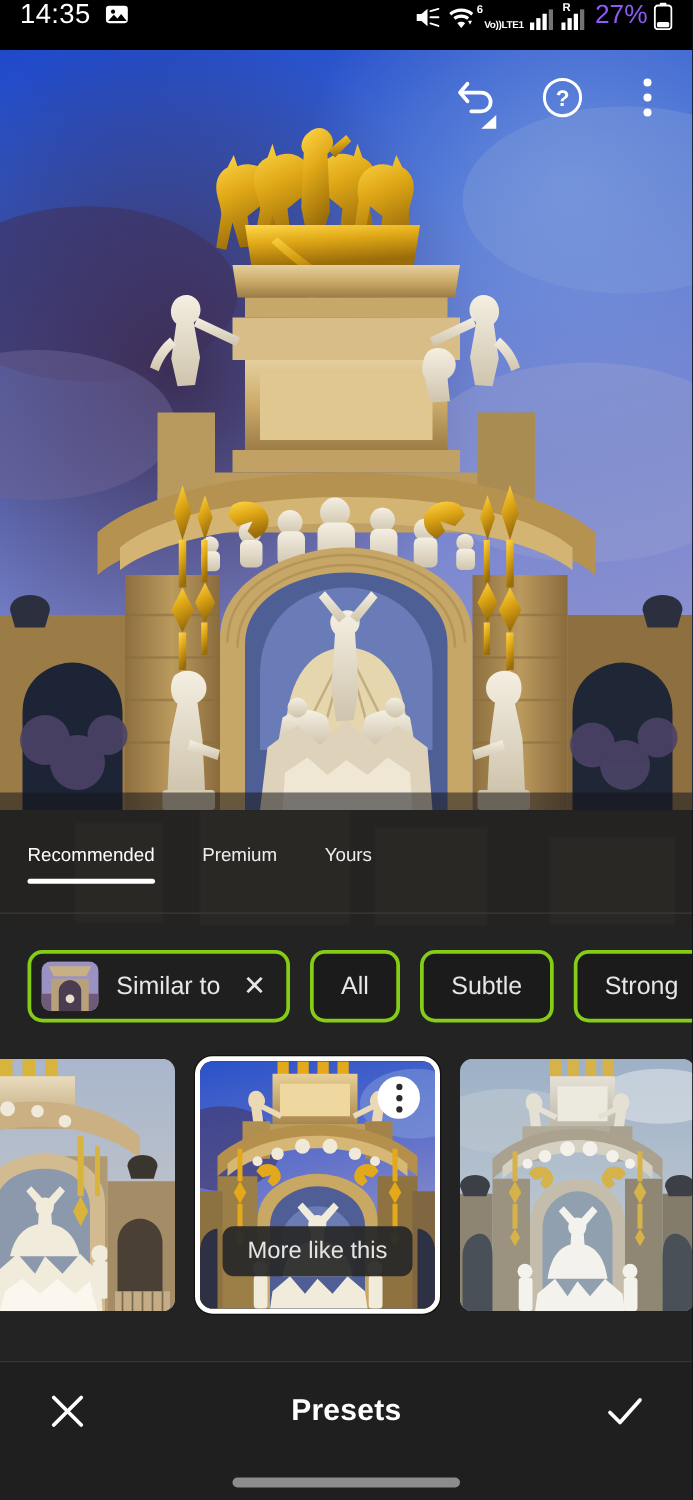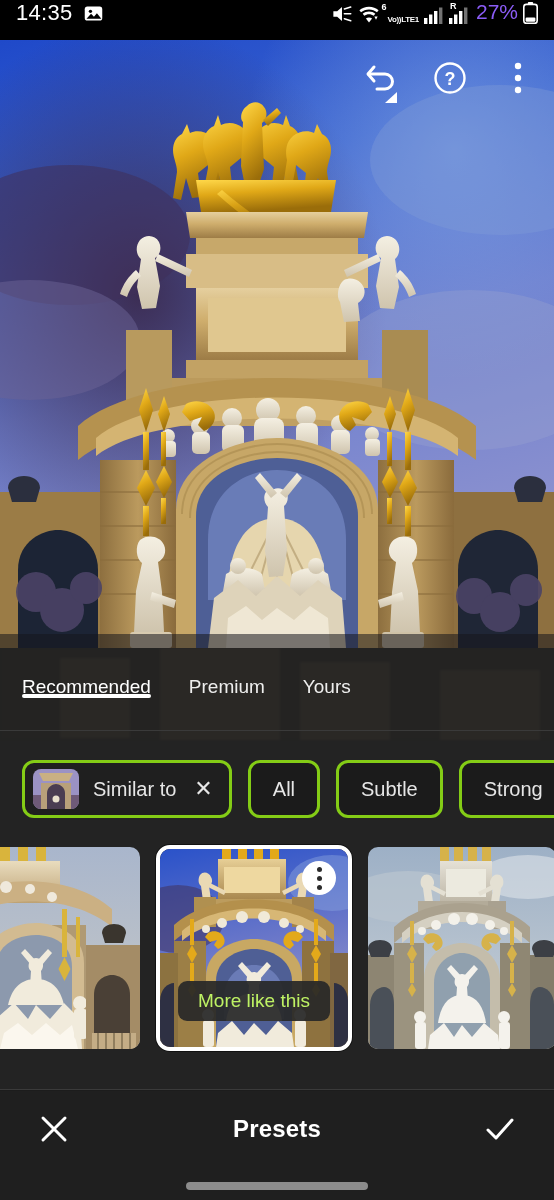--- a/index.html
+++ b/index.html
@@ -8,22 +8,22 @@
     width:554px; height:1200px;
     font-family:"Liberation Sans", sans-serif;
     overflow:hidden; position:relative;
     -webkit-font-smoothing:antialiased;
   }
   .phone { width:554px; height:1200px; position:relative; background:#1c1c1c; }
 
   
   .statusbar {
     position:absolute; top:0; left:0; width:554px; height:40px;
-    background:#000; display:flex; align-items:flex-start;
-    padding:0 16px; z-index:50;
+    background:#000; display:flex; align-items:flex-end;
+    padding:16px 16px; z-index:50;
   }
   .sb-left { display:flex; align-items:center; gap:10px; }
   .sb-time { color:#fff; font-size:22px; letter-spacing:.3px; }
   .sb-right { margin-left:auto; display:flex; align-items:flex-end; gap:5px; }
   .ic { display:block; }
   .sb-pct { color:#8b5cf6; font-size:21px; margin-left:2px; }
   .volte { display:flex; flex-direction:row; align-items:center; line-height:1; color:#fff; }
   .volte .v1 { font-size:8px; font-weight:bold; letter-spacing:-.3px;}
   .volte .v2 { font-size:8px; font-weight:bold; letter-spacing:-.3px;}
   .wifi6 { position:relative; }
@@ -52,21 +52,21 @@
     background:#232323; overflow:hidden;
   }
   .panel-photo-bleed {
     position:absolute; top:0; left:0; width:554px; height:92px;
     opacity:.14; filter:blur(1px);
   }
   .tabs {
     position:relative; display:flex; align-items:flex-start;
     padding:28px 0 0 22px; gap:38px; z-index:3;
   }
-  .tab { color:#fff; font-size:19px; cursor:pointer; position:relative; opacity:.92;}
+  .tab { color:#fff; font-size:15px; padding-bottom:14px; cursor:pointer; position:relative; opacity:.92;}
   .tab.active { opacity:1; }
   .tab.active .tab-underline {
     position:absolute; left:0; right:0; bottom:0; height:4px; background:#fff; border-radius:2px;
   }
   .tab-divider {
     position:absolute; left:0; top:82px; width:554px; height:1px; background:#3a3a3a; z-index:2;
   }
 
   
   .chips {
@@ -100,21 +100,21 @@
   }
   .card-img { width:100%; height:100%; display:block; }
   .card-dots {
     position:absolute; top:12px; right:12px; width:34px; height:34px; border-radius:50%;
     background:#fff; display:flex; flex-direction:column; align-items:center; justify-content:center;
     gap:4px; cursor:pointer;
   }
   .card-dots i { width:5px; height:5px; border-radius:50%; background:#2b2b2b; display:block;}
   .more-like {
     position:absolute; left:50%; transform:translateX(-50%); bottom:26px;
-    background:rgba(40,40,40,.93); color:#bef264; font-size:19px;
+    background:rgba(40,40,40,.93); color:#e5e5e5; font-size:19px;
     padding:9px 20px; border-radius:9px; white-space:nowrap; cursor:pointer;
   }
 
   .panel-divider {
     position:absolute; bottom:0; left:0; width:554px; height:1px; background:#3a3a3a;
   }
 
   
   .bottombar {
     position:absolute; top:1091px; left:0; width:554px; height:109px;

